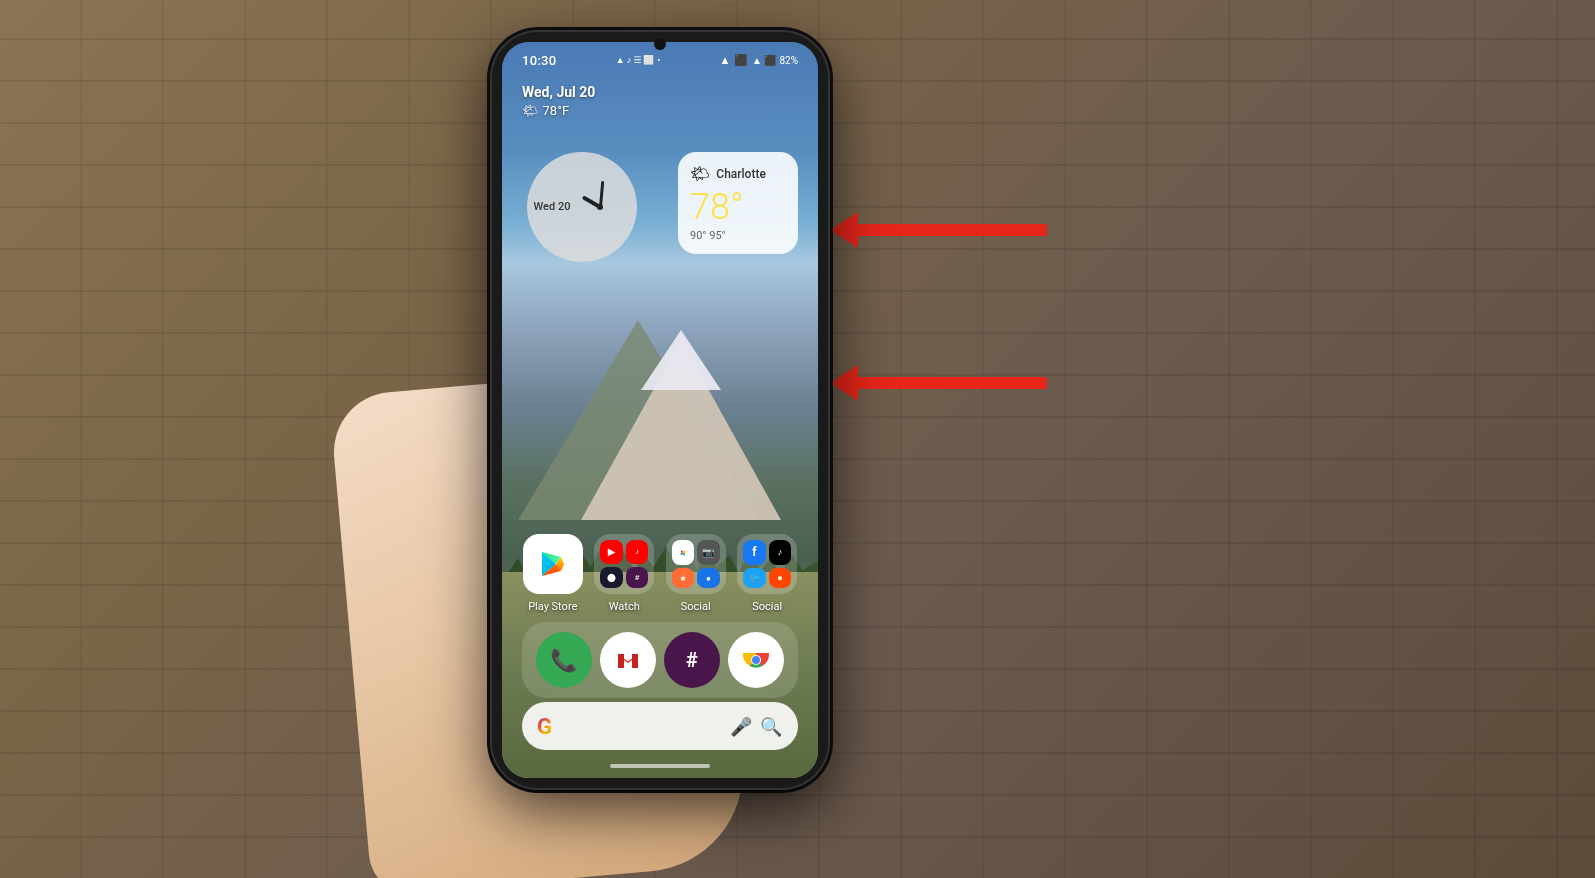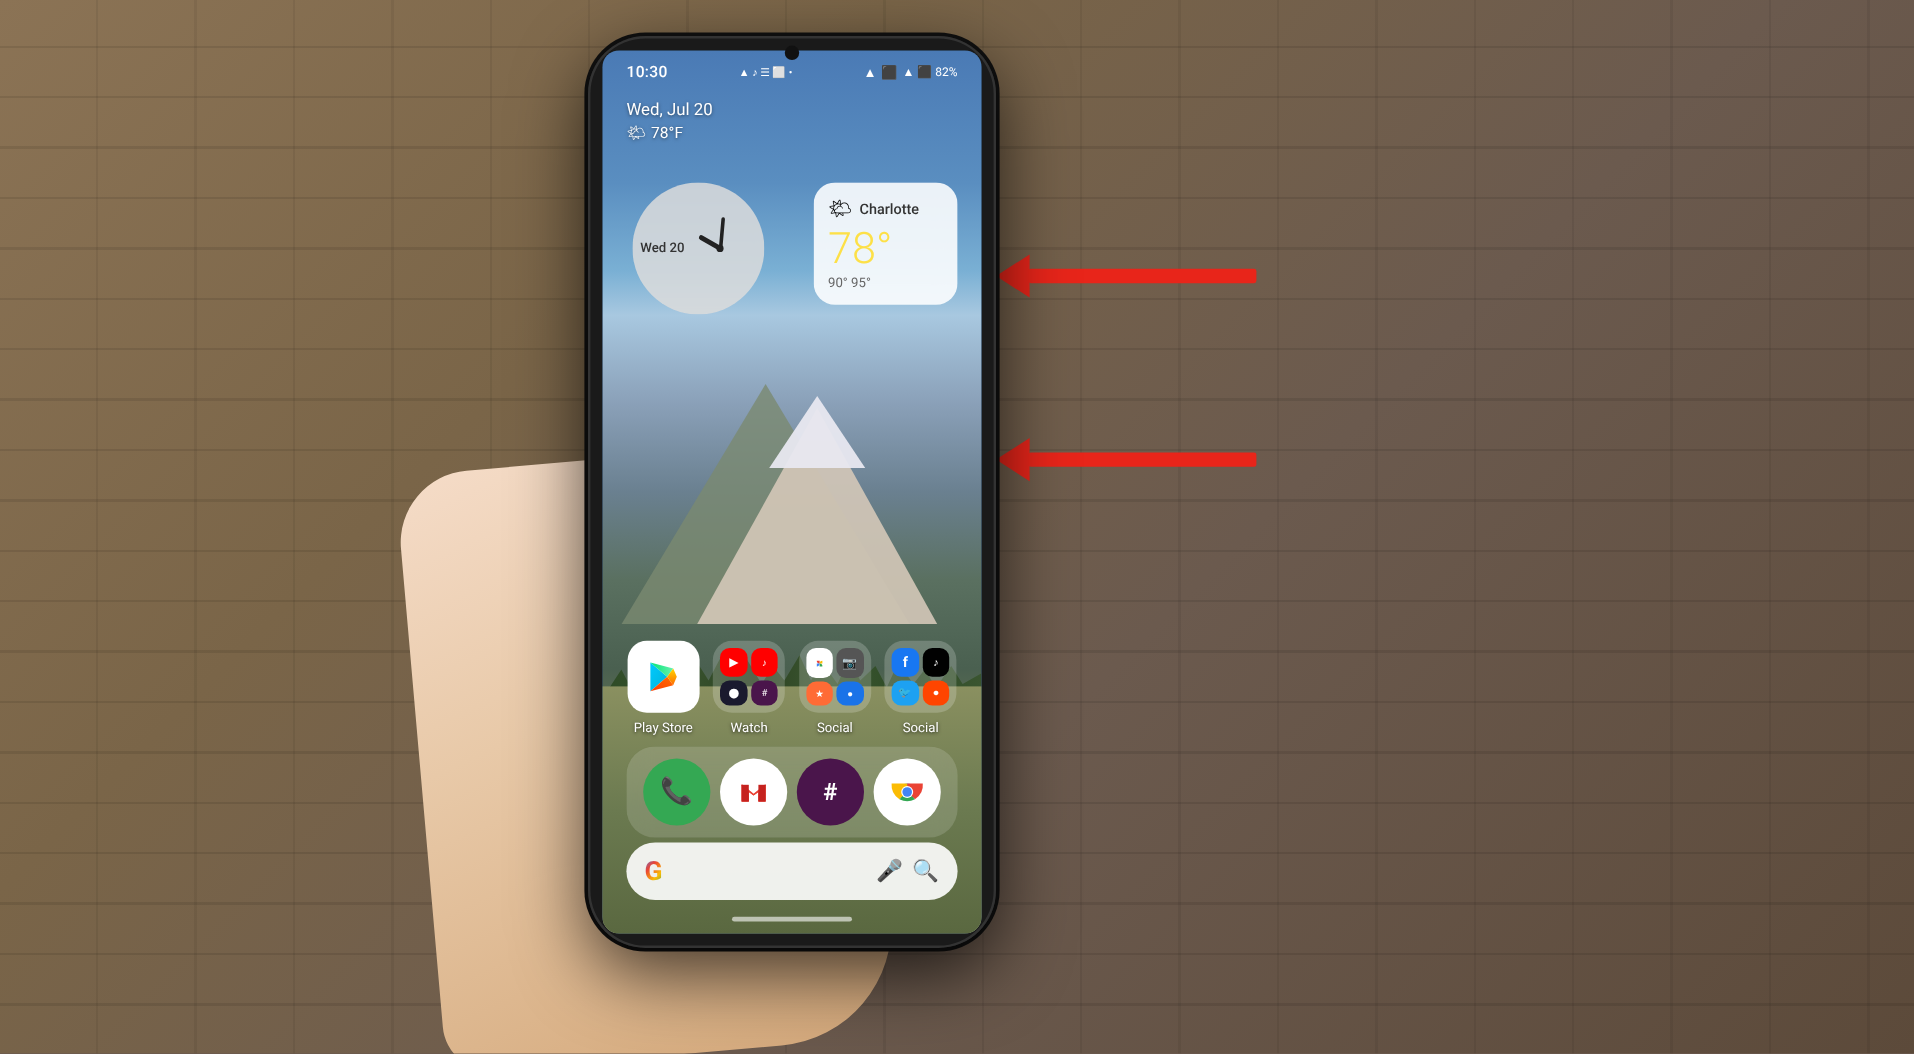--- a/index.html
+++ b/index.html
@@ -113,21 +113,21 @@
         0 0 0 3px #111;
     }
 
     
     .phone-screen {
       position: absolute;
       left: 12px;
       top: 12px;
       right: 12px;
       bottom: 12px;
-      border-radius: 14px;
+      border-radius: 27px;
       overflow: hidden;
       background: #2a4a6b;
     }
 
     
     .wallpaper {
       position: absolute;
       inset: 0;
       background: linear-gradient(180deg,
         #4a7ab5 0%,
@@ -250,21 +250,21 @@
     
     .top-info {
       position: absolute;
       top: 42px;
       left: 20px;
       z-index: 100;
     }
     .top-date {
       color: white;
       font-size: 14px;
-      font-weight: 400;
+      font-weight: 700;
       text-shadow: 0 1px 3px rgba(0,0,0,0.5);
     }
     .top-weather {
       color: white;
       font-size: 13px;
       margin-top: 3px;
       text-shadow: 0 1px 3px rgba(0,0,0,0.5);
       display: flex;
       align-items: center;
       gap: 4px;

